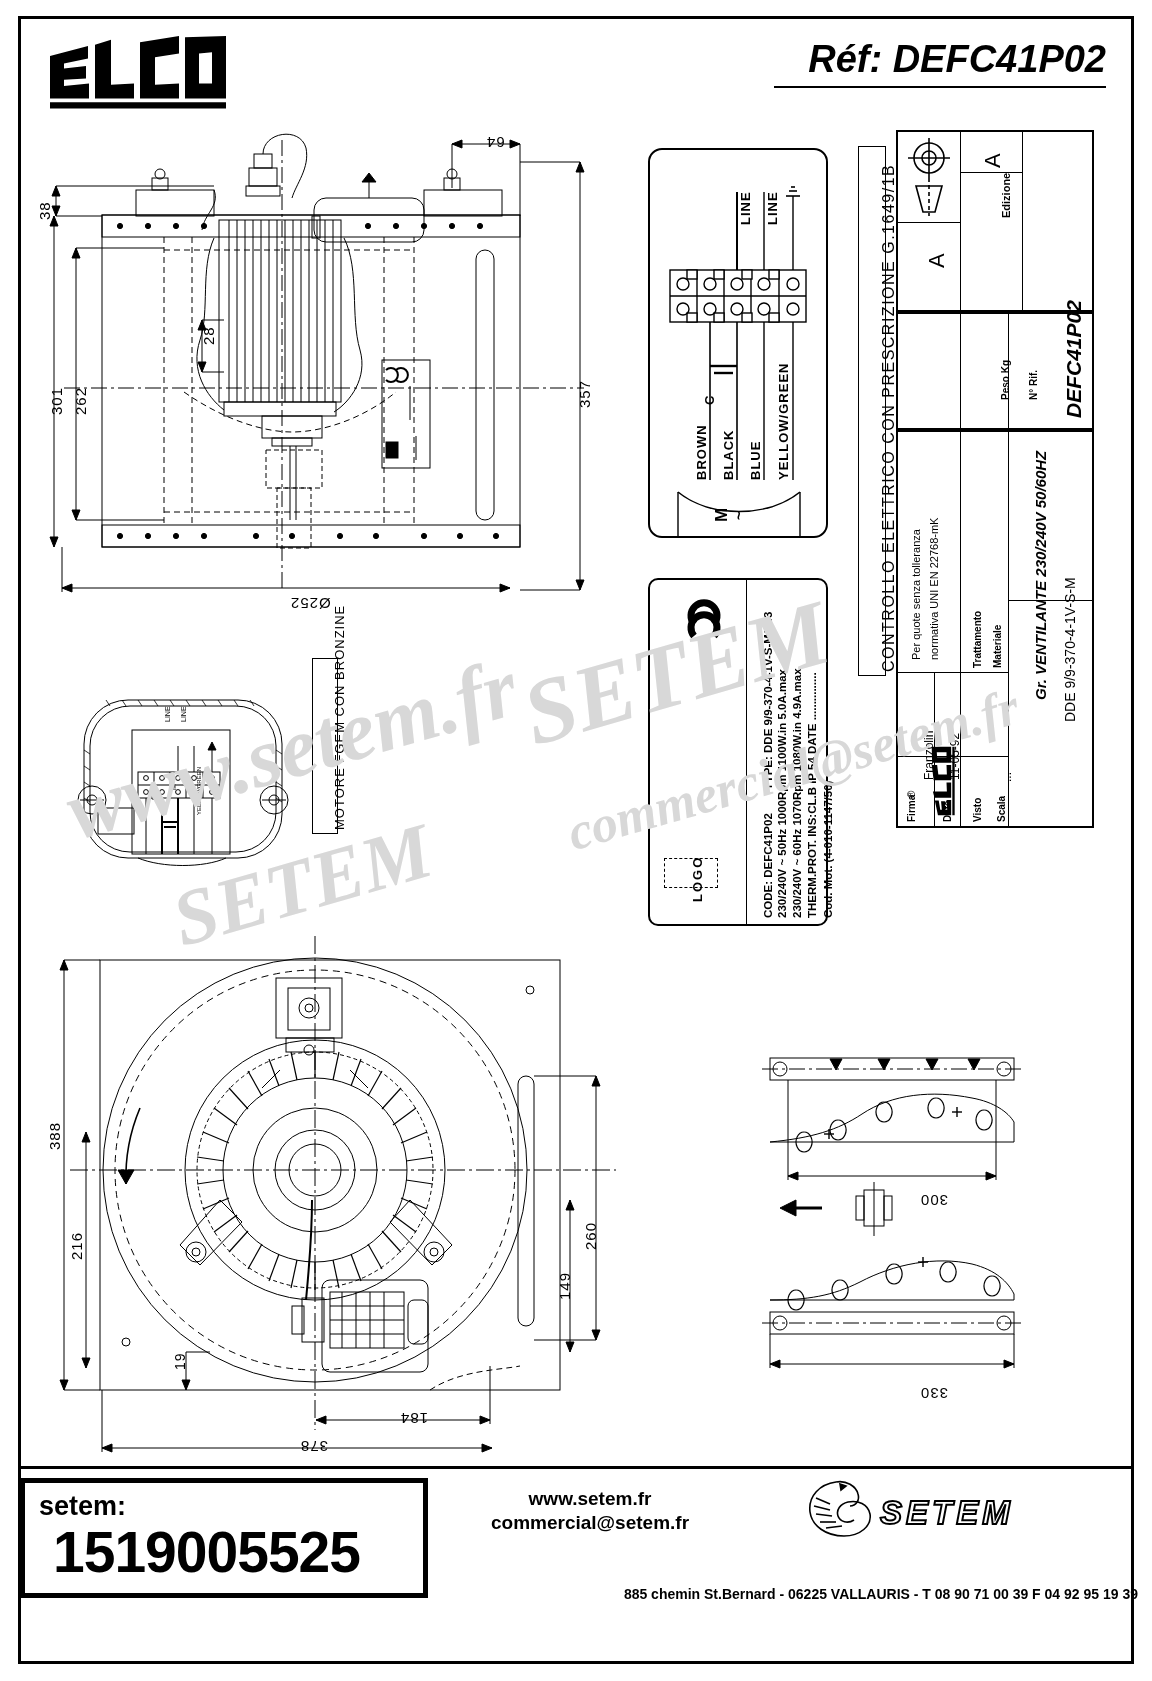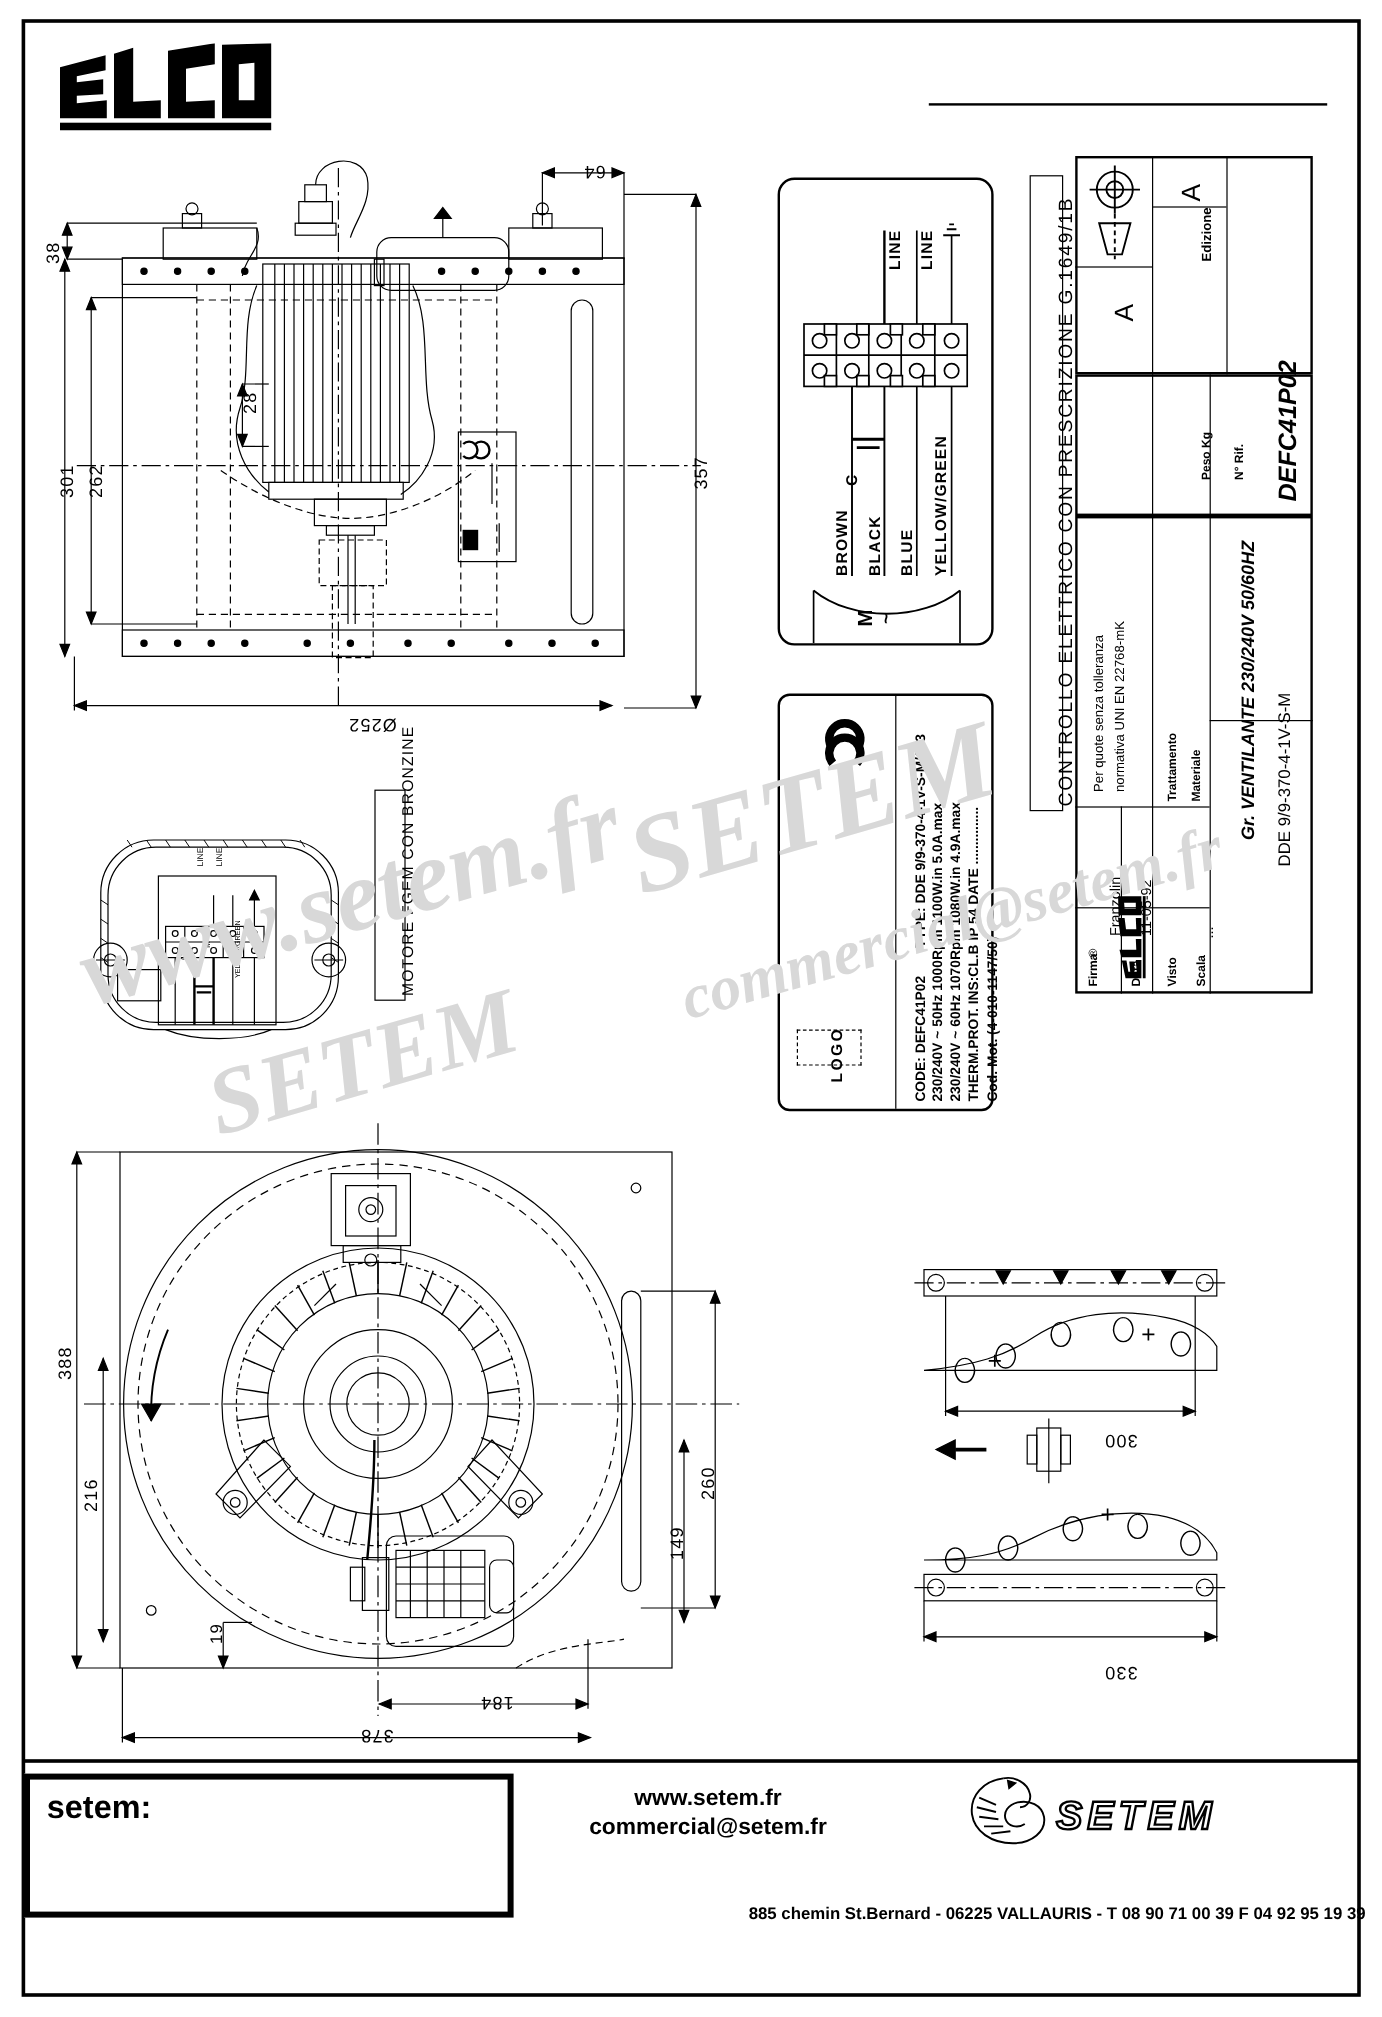--- a/index.html
+++ b/index.html
@@ -65,20 +65,21 @@
   <div class="logo">
     <svg width="180" height="58" viewBox="0 0 180 58">
       <path d="M2,16 L40,8 L40,18 L16,22 L16,26 L38,24 L38,34 L16,35 L16,40 L41,38 L41,50 L2,50 Z" fill="#000"></path>
       <path d="M47,7 L63,3 L63,39 L86,38 L86,50 L47,50 Z" fill="#000"></path>
       <path d="M92,5 L131,0 L131,14 L107,17 L107,39 L131,38 L131,50 L92,50 Z" fill="#000"></path>
       <path d="M137,1 L178,0 L178,50 L137,50 Z M151,14 L164,13 L164,38 L151,38 Z" fill="#000" fill-rule="evenodd"></path>
       <rect x="2" y="53" width="176" height="6" fill="#000"></rect>
     </svg>
   </div>
 
+  <div class="ref">Réf: DEFC41P02</div>
   <div class="ln h2px" style="right:46px;top:86px;width:332px;"></div>
 
   <div class="svgwrap" style="left:24px;top:120px;">
     <svg width="600" height="510" viewBox="0 0 600 510">
       <g stroke="#000" fill="none" stroke-width="1">
 
         <rect x="78" y="95" width="418" height="332"></rect>
 
         <rect x="78" y="95" width="418" height="22"></rect>
 
@@ -748,20 +749,21 @@
   <div class="dimtxt rot180" style="left:920px;top:1385px;">330</div>
 
   <div class="wm wm1">www.setem.fr</div>
   <div class="wm wm2">SETEM</div>
   <div class="wm wm3">SETEM</div>
   <div class="wm wm4">commercial@setem.fr</div>
 
   <div class="ln h2px" style="left:20px;top:1466px;width:1112px;height:3px;"></div>
   <div class="codebox">
     <div class="codelabel">setem:</div>
+    <div class="codenum">1519005525</div>
   </div>
 
   <div class="ftxt" style="left:440px;top:1488px;width:300px;font-size:19px;font-weight:bold;">www.setem.fr</div>
   <div class="ftxt" style="left:440px;top:1512px;width:300px;font-size:19px;font-weight:bold;">commercial@setem.fr</div>
   <div class="ftxt" style="left:438px;top:1586px;width:700px;font-size:14px;font-weight:bold;text-align:right;">885 chemin St.Bernard  -   06225 VALLAURIS  -  T 08 90 71 00 39   F 04 92 95 19 39</div>
 
   <div class="svgwrap" style="left:800px;top:1478px;">
     <svg width="86" height="66" viewBox="0 0 86 66">
       <g stroke="#000" fill="none" stroke-width="1.6">
         <path d="M36,4 C20,6 8,18 10,34 C12,48 26,58 44,58 C60,58 72,48 70,36 C68,26 58,22 48,24 C40,26 36,32 38,38 C40,44 48,46 54,42"></path>

